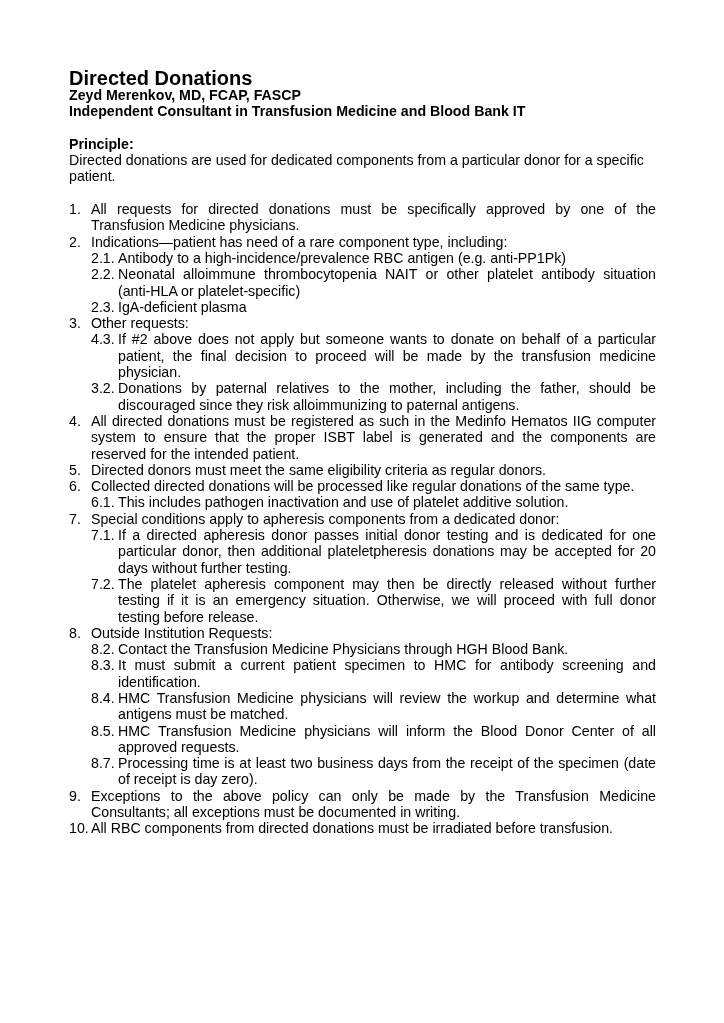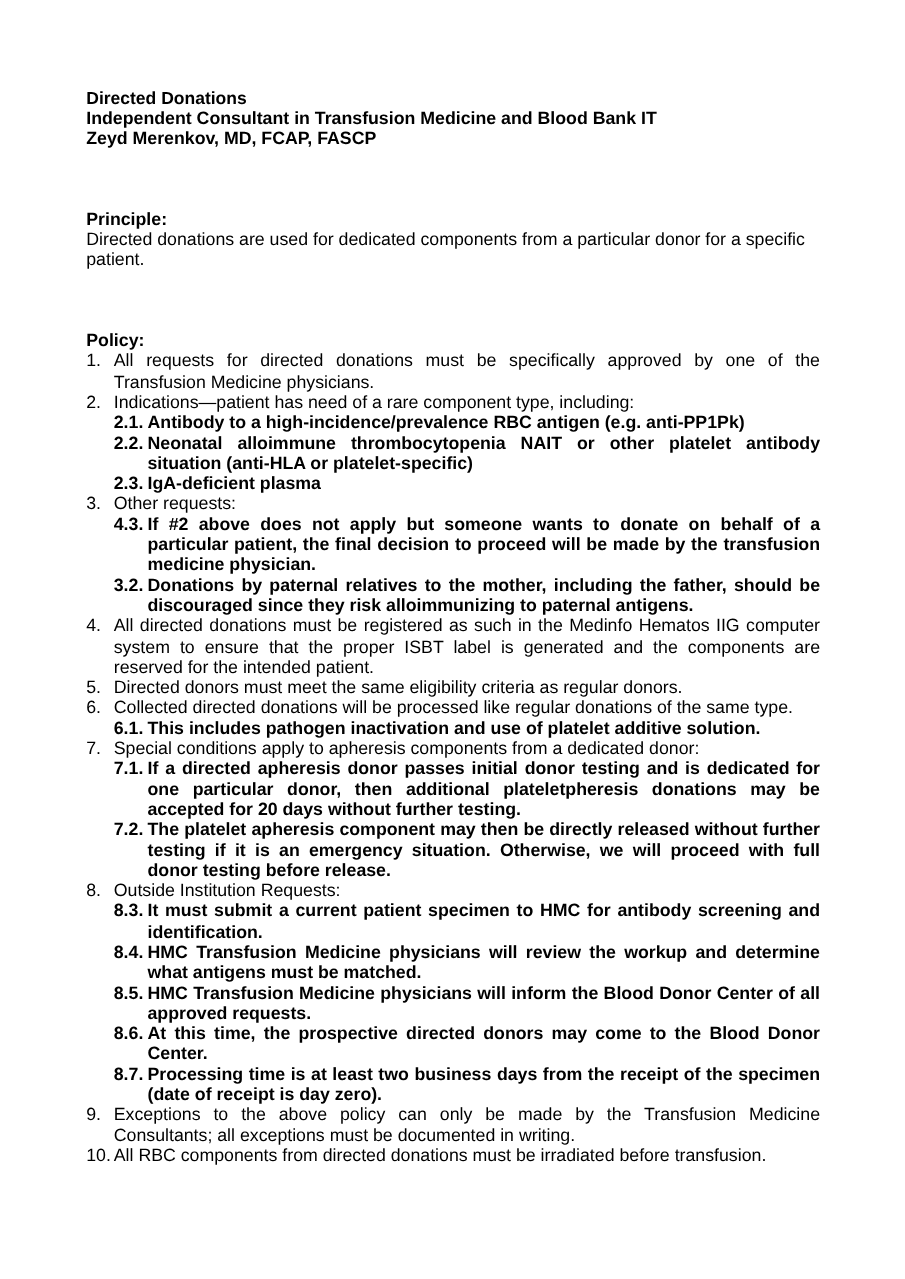--- a/index.html
+++ b/index.html
@@ -1,43 +1,42 @@
 <!DOCTYPE html>
 <html><head>
   <meta charset="utf-8">
   <style>
     html, body { margin: 0; padding: 0; background: #ffffff; }
     body { width: 724px; height: 1023px; position: relative; overflow: hidden;
       font-family: "Liberation Sans", sans-serif; color: #000; }
     .page { position: absolute; left: 69px; top: 69px; width: 587px; font-size: 14.2px; line-height: 16.3px; }
-    .title { font-weight: bold; font-size: 14px; line-height: 18px; margin: 0; }
+    .title { font-weight: bold; font-size: 20px; line-height: 18px; margin: 0; }
     .sub { font-weight: bold; font-size: 14.2px; line-height: 16.3px; margin: 0; }
     .gap { height: 16.3px; }
-    .label { font-weight: bold; margin-top: 32px; }
+    .label { font-weight: bold; }
     p { margin: 0; }
     ol { list-style: none; margin: 0; padding: 0; }
     .item { position: relative; padding-left: 22px; text-align: justify; }
     .item > .num { position: absolute; left: 0; top: 0; }
-    .subitem { position: relative; padding-left: 27px; text-align: justify; font-weight: bold; }
+    .subitem { position: relative; padding-left: 27px; text-align: justify; }
     .subitem > .num { position: absolute; left: 0; top: 0; }
   </style>
 </head>
 <body>
 
 <div class="page">
   <h1 class="title">Directed Donations</h1>
+  <p class="sub">Zeyd Merenkov, MD, FCAP, FASCP</p>
   <p class="sub">Independent Consultant in Transfusion Medicine and Blood Bank IT</p>
-  <p class="sub">Zeyd Merenkov, MD, FCAP, FASCP</p>
   <div class="gap"></div>
 
   <p class="label">Principle:</p>
   <p>Directed donations are used for dedicated components from a particular donor for a specific patient.</p>
   <div class="gap"></div>
 
-  <p class="label">Policy:</p>
   <ol id="policy-list">
       <li class="item">
         <span class="num">1.</span>
         <div>All requests for directed donations must be specifically approved by one of the Transfusion Medicine physicians.</div>
       </li>
       <li class="item">
         <span class="num">2.</span>
         <div>Indications—patient has need of a rare component type, including:</div>
       </li>
       <li class="item">
@@ -107,40 +106,40 @@
           <span class="num">7.2.</span>
           <div>The platelet apheresis component may then be directly released without further testing if it is an emergency situation.  Otherwise, we will proceed with full donor testing before release.</div>
         </div>
       </li>
       <li class="item">
         <span class="num">8.</span>
         <div>Outside Institution Requests:</div>
       </li>
       <li class="item">
         <div class="subitem">
+          <span class="num">8.2.</span>
+          <div>Contact the Transfusion Medicine Physicians through HGH Blood Bank.</div>
+        </div>
+      </li>
+      <li class="item">
+        <div class="subitem">
           <span class="num">8.3.</span>
           <div>It must submit a current patient specimen to HMC for antibody screening and identification.</div>
         </div>
       </li>
       <li class="item">
         <div class="subitem">
           <span class="num">8.4.</span>
           <div>HMC Transfusion Medicine physicians will review the workup and determine what antigens must be matched.</div>
         </div>
       </li>
       <li class="item">
         <div class="subitem">
           <span class="num">8.5.</span>
           <div>HMC Transfusion Medicine physicians will inform the Blood Donor Center of all approved requests.</div>
-        </div>
-      </li>
-      <li class="item">
-        <div class="subitem">
-          <span class="num">8.6.</span>
-          <div>At this time, the prospective directed donors may come to the Blood Donor Center.</div>
         </div>
       </li>
       <li class="item">
         <div class="subitem">
           <span class="num">8.7.</span>
           <div>Processing time is at least two business days from the receipt of the specimen (date of receipt is day zero).</div>
         </div>
       </li>
       <li class="item">
         <span class="num">9.</span>

